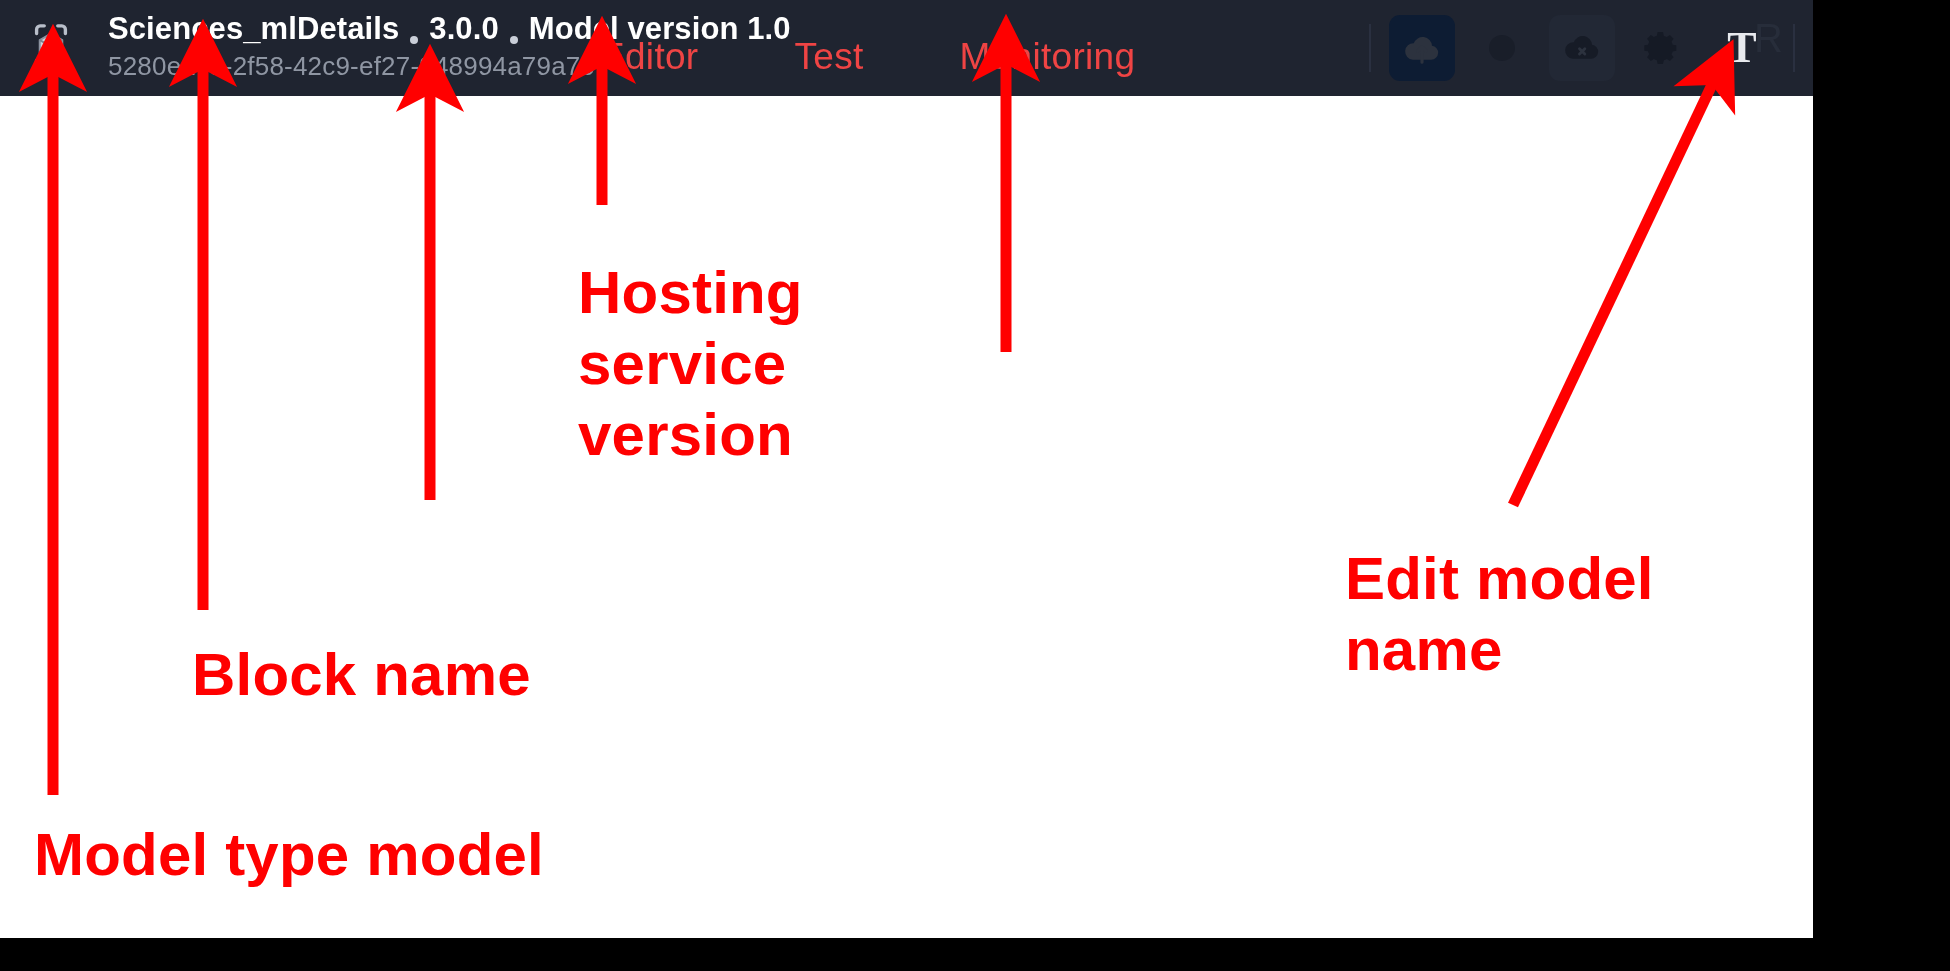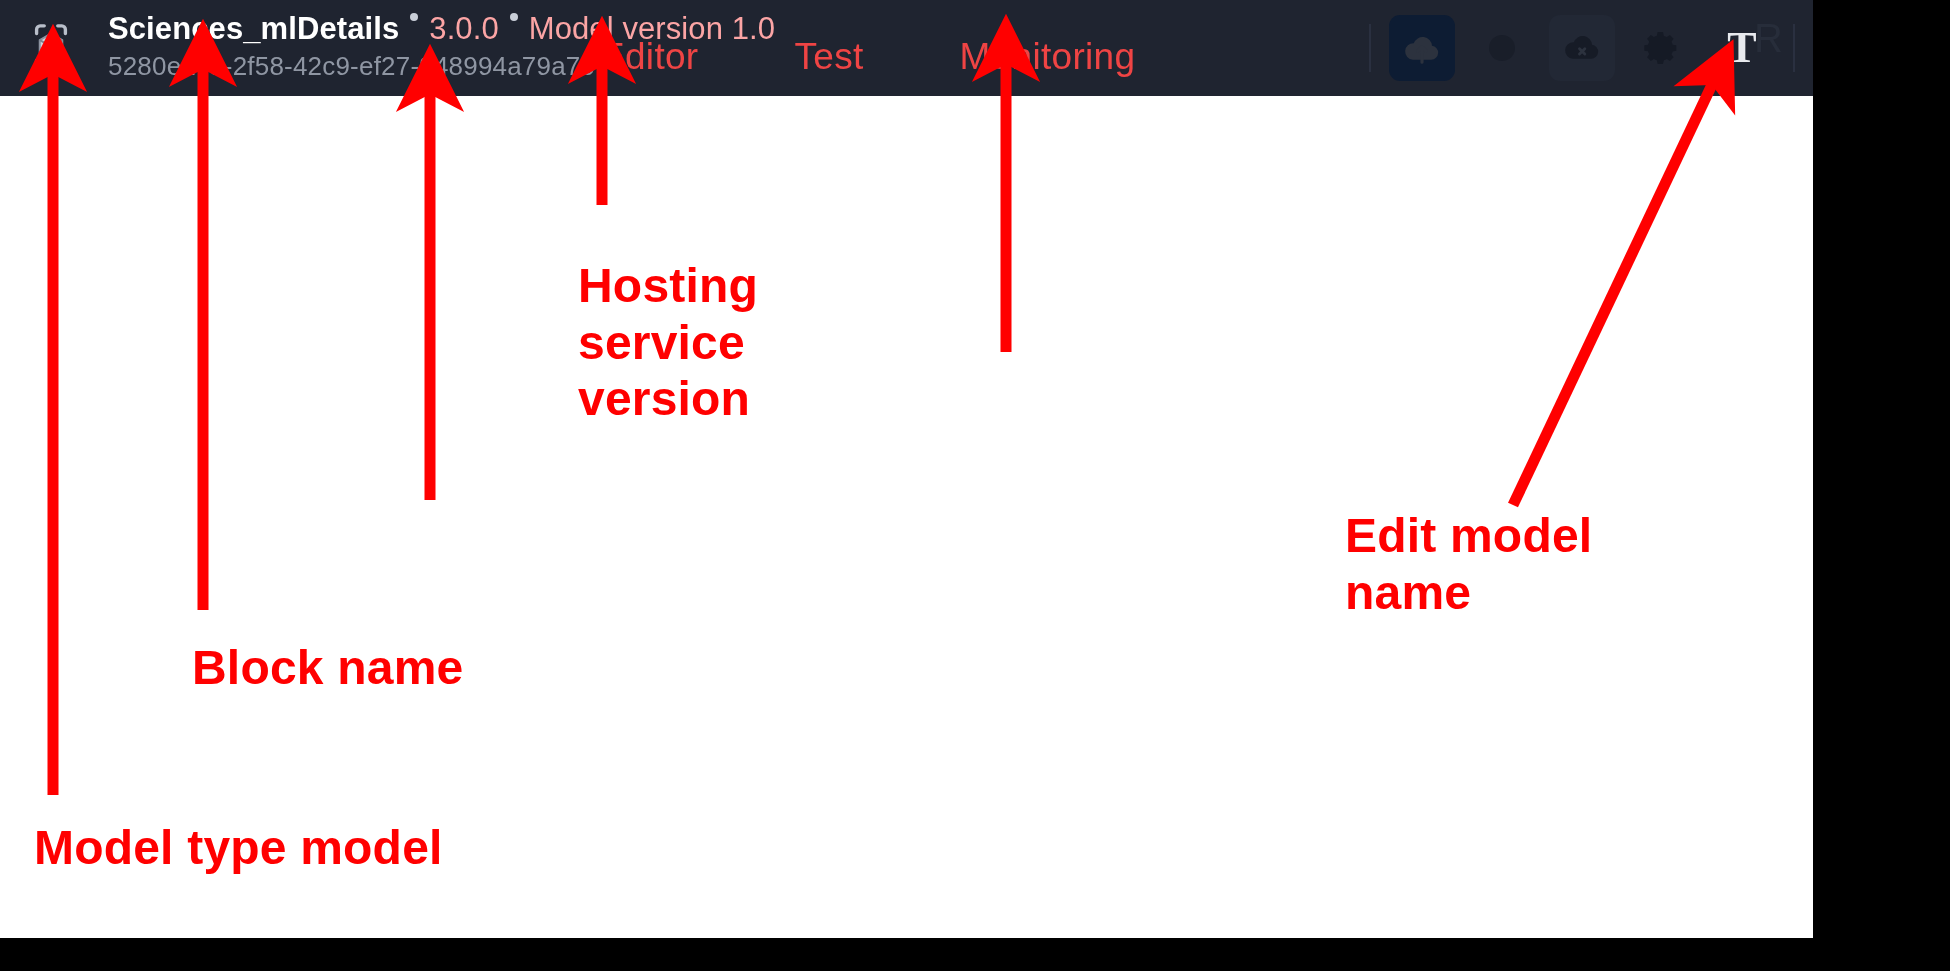--- a/index.html
+++ b/index.html
@@ -71,38 +71,38 @@
 
   
   .title-block {
     position: absolute;
     left: 108px;
     top: 13px;
     line-height: 1;
   }
   .title-row {
     display: flex;
-    align-items: flex-start;
+    align-items: flex-end;
     gap: 11px;
     font-size: 31px;
     font-weight: bold;
     color: #f2f4f8;
     white-space: nowrap;
     letter-spacing: .1px;
   }
   .title-name { color: #ffffff; }
   .title-sep {
     width: 8px;
     height: 8px;
     border-radius: 50%;
     background: #c9ced8;
     display: inline-block;
     flex: none;
   }
-  .title-meta { color: #fca5a5; font-weight: normal; }
+  .title-meta { color: #ffffff; font-weight: bold; }
   .title-sub {
     margin-top: 9px;
     font-size: 26px;
     color: #8f96a3;
     letter-spacing: .2px;
     white-space: nowrap;
   }
 
   
   .toolbar {
@@ -152,21 +152,21 @@
     font-size: 40px;
     color: #272d3a;
     font-weight: 500;
     user-select: none;
   }
 
   
   .ann-label {
     position: absolute;
     color: #ff0000;
-    font-size: 48px;
+    font-size: 60px;
     font-weight: 600;
     line-height: 1.18;
     white-space: pre-line;
     letter-spacing: .2px;
   }
   svg.arrows {
     position: absolute;
     left: 0;
     top: 0;
     width: 1813px;
@@ -279,21 +279,21 @@
         <line x1="1513" y1="505" x2="1718" y2="72"></line>
       </g>
     </svg>
 
     <div class="ann-label" style="left:578px; top:258px;">Hosting
 service
 version</div>
 
 
 
-    <div class="ann-label" style="left:1345px; top:508px;">Edit model
+    <div class="ann-label" style="left:1345px; top:544px;">Edit model
 name</div>
 
     <div class="ann-label" style="left:192px; top:640px;">Block name</div>
 
     <div class="ann-label" style="left:34px; top:820px;">Model type model</div>
 
   </div>
 </div>
 
 </body></html>

